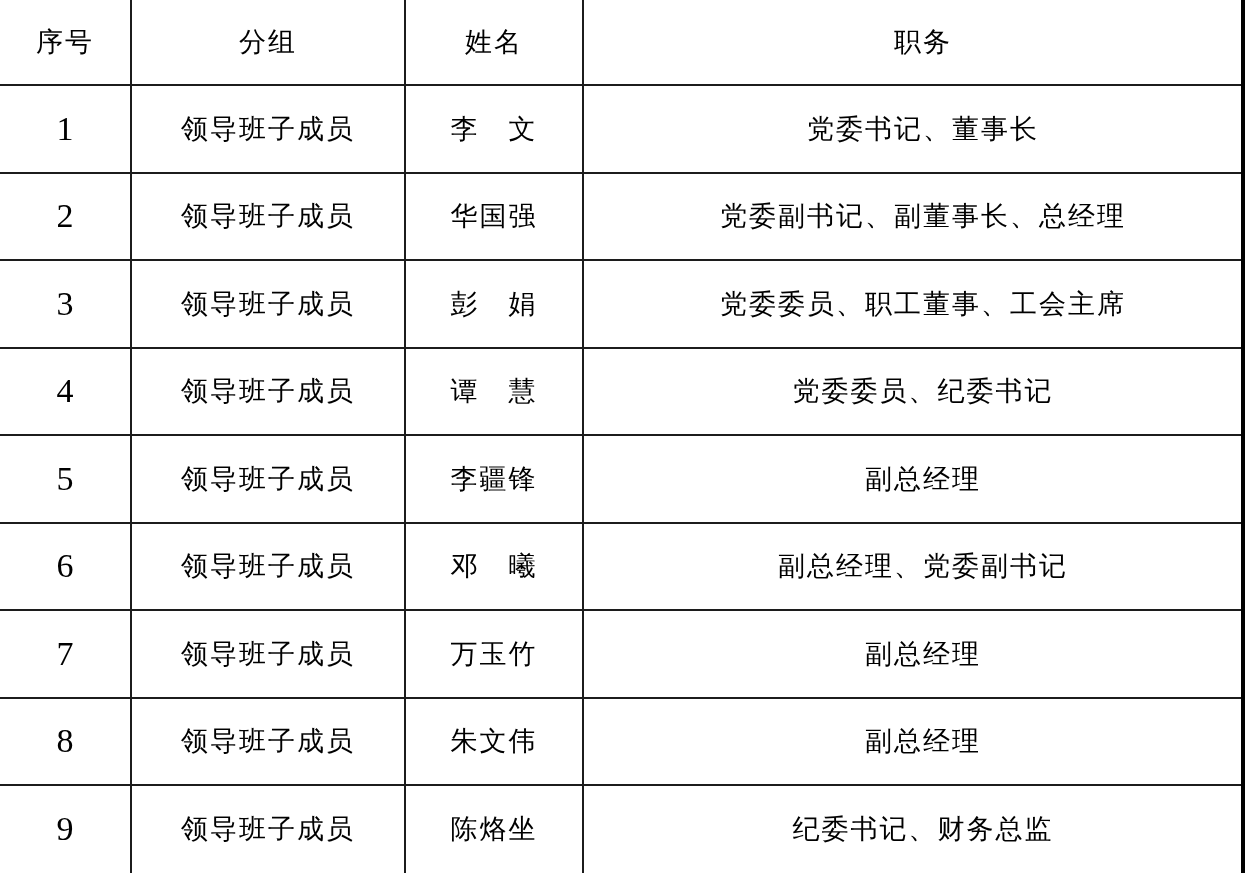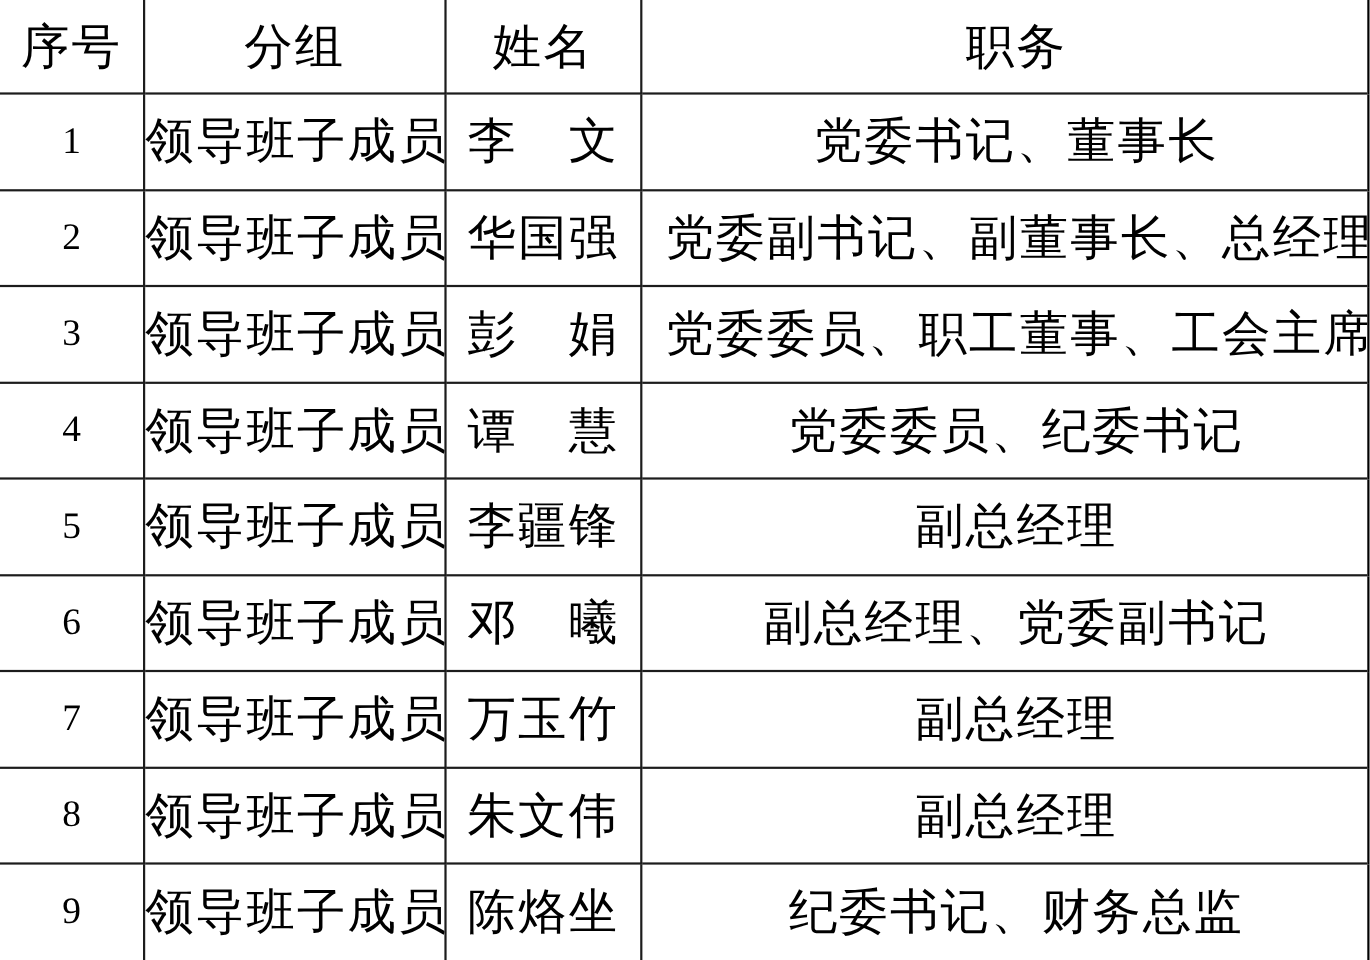--- a/index.html
+++ b/index.html
@@ -19,34 +19,34 @@
     table-layout: fixed;
     width: 1245px;
     margin: 0;
   }
   .roster th,
   .roster td {
     border: 2px solid #1c1c1c;
     text-align: center;
     vertical-align: middle;
     font-weight: normal;
-    font-size: 44px;
+    font-size: 27px;
     letter-spacing: 2px;
     padding: 0;
     overflow: hidden;
     white-space: nowrap;
   }
   
   .roster thead th { border-top: none; }
   .roster th:first-child,
   .roster td:first-child { border-left: none; }
   .roster tbody tr:last-child td { border-bottom: none; }
   
   .roster th:last-child,
-  .roster td:last-child { border-right: 4px solid #000000; padding-left: 21px; }
+  .roster td:last-child { border-right: 8px solid #000000; padding-left: 21px; }
 
   .roster thead tr { height: 85px; }
   .roster tbody tr { height: 87.5px; }
 
   col.c-no    { width: 131px; }
   col.c-group { width: 274px; }
   col.c-name  { width: 178px; }
   col.c-pos   { width: 662px; }
 
   .roster td.cell-no { font-size: 34px; letter-spacing: 0; }

